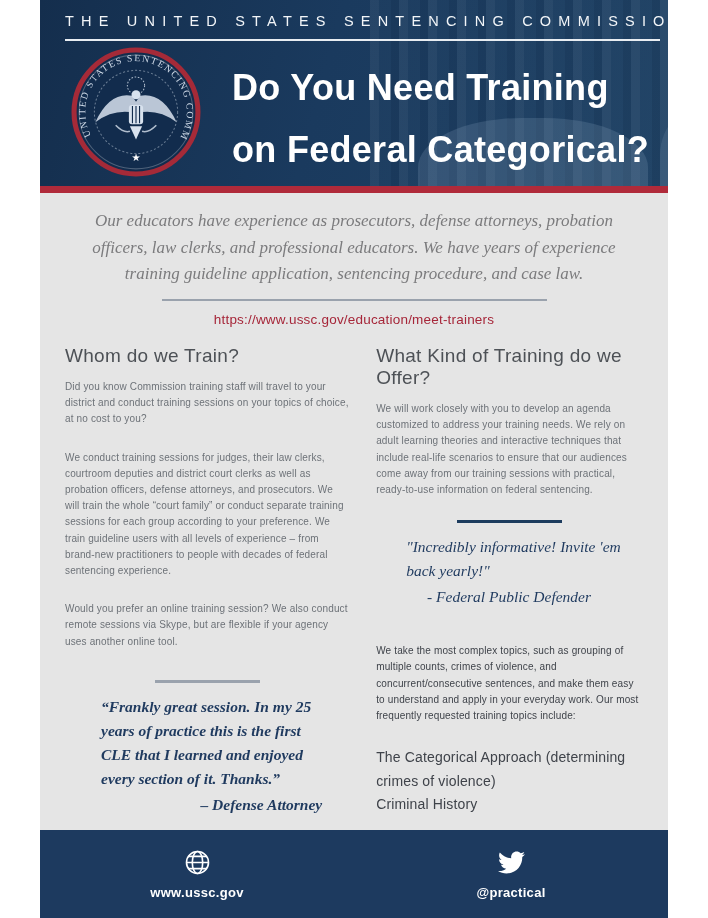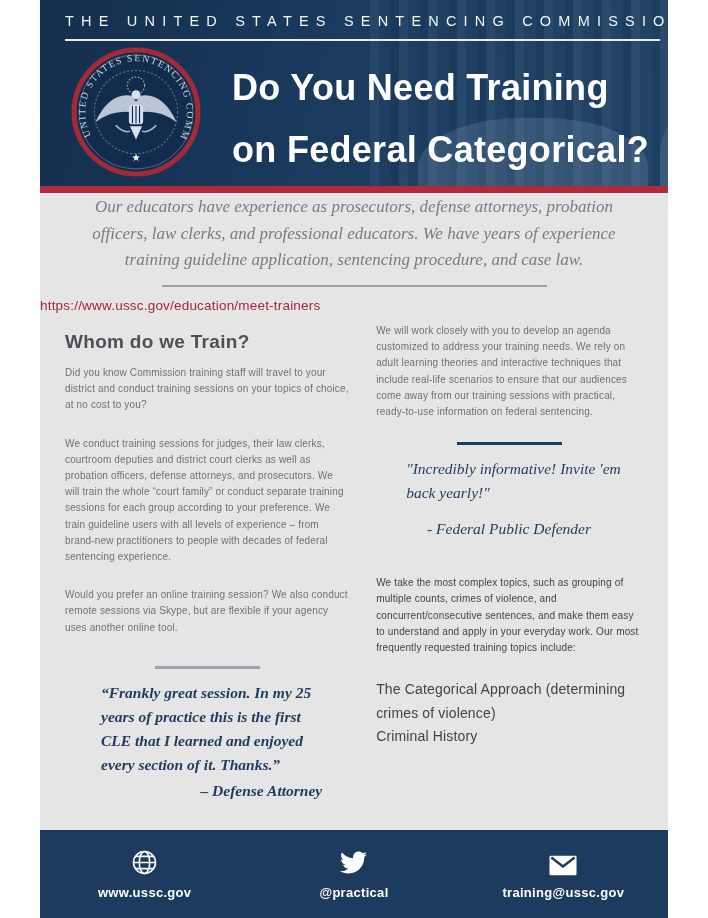--- a/index.html
+++ b/index.html
@@ -30,46 +30,46 @@
     position:absolute;top:13px;left:25px;width:672px;color:#f2f5f8;
     font-size:14.5px;letter-spacing:7.2px;font-weight:500;white-space:nowrap;
   }
   .org-rule{position:absolute;top:39px;left:25px;right:8px;height:2px;background:#e8edf2;}
   .seal{position:absolute;left:31px;top:46px;width:130px;height:132px;}
   .title-block{position:absolute;left:178px;top:50px;color:#ffffff;}
   .title{font-size:36px;font-weight:800;line-height:1.32;letter-spacing:.3px;margin:14px;}
   .subtitle{font-size:16px;font-weight:400;margin-top:13px;letter-spacing:.3px;}
   .red-bar{height:7px;background:#b02a3a;}
   
-  .intro{padding-top:1px;}
+  .intro{padding-top:15px;}
   .intro-text{
     width:530px;margin:0 auto;text-align:center;
     font-family:"Liberation Serif",serif;font-style:italic;
     font-size:17px;line-height:1.57;color:#7b7b7d;
   }
   .intro-rule{width:385px;height:2px;background:#9aa2ad;margin:11px auto 11px auto;}
-  .intro-link{display:block;text-align:left;color:#a62639;font-size:13.5px;
+  .intro-link{display:block;text-align:center;color:#a62639;font-size:13.5px;
     text-decoration:none;letter-spacing:.2px;}
   
   .columns{display:flex;padding:10px 25px 0 25px;gap:26px;}
   .col-left{width:327px;}
   .col-right{width:306px;}
-  .col-heading{font-size:19px;font-weight:700;color:#4d5156;letter-spacing:.3px;margin:8px 0 12px 0;}
+  .col-heading{font-size:19px;font-weight:400;color:#4d5156;letter-spacing:.3px;margin:8px 0 12px 0;}
   .body-p{font-size:10px;color:#6d7278;line-height:1.62;letter-spacing:.15px;margin:0 0 22px 0;}
   .body-p.dark{color:#3f434a;}
   .quote-rule{width:105px;height:3px;margin:30px auto 12px auto;background:#9aa2ad;}
   .quote-rule.navy{background:#1d3c5e;margin-top:18px;}
   .quote{
     font-family:"Liberation Serif",serif;font-style:italic;color:#1f3a5f;
     font-size:15.5px;line-height:1.55;
   }
   .lq-text{font-weight:700;padding:0 16px 0 36px;}
   .lq-attr{font-weight:700;text-align:right;padding-right:28px;margin-top:2px;}
   .rq-text{padding:0 18px 0 30px;}
-  .rq-attr{text-align:right;padding-right:52px;margin-top:12px;}
+  .rq-attr{text-align:right;padding-right:52px;margin-top:2px;}
   .topics{margin-top:22px;}
   .topic-line{font-size:14px;color:#3f434a;line-height:1.68;letter-spacing:.15px;}
   
   .footer{
     position:absolute;left:0;right:0;bottom:0;height:88px;background:#1d3a5f;
     display:flex;align-items:center;
   }
   .f-item{flex:1;display:flex;flex-direction:column;align-items:center;gap:9px;cursor:pointer;}
   .f-icon{height:28px;display:flex;align-items:flex-end;justify-content:center;}
   .f-label{color:#ffffff;font-weight:700;font-size:13px;letter-spacing:.3px;white-space:nowrap;}
@@ -132,20 +132,21 @@
       <div class="col-heading">Whom do we Train?</div>
       <p class="body-p">Did you know Commission training staff will travel to your district and conduct training sessions on your topics of choice, at no cost to you?</p>
       <p class="body-p">We conduct training sessions for judges, their law clerks, courtroom deputies and district court clerks as well as probation officers, defense attorneys, and prosecutors.  We will train the whole “court family” or conduct separate training sessions for each group according to your preference.  We train guideline users with all levels of experience – from brand-new practitioners to people with decades of federal sentencing experience.</p>
       <p class="body-p">Would you prefer an online training session?  We also conduct remote sessions via Skype, but are flexible if your agency uses another online tool.</p>
       <div class="quote-rule"></div>
       <div class="quote lq-text">“Frankly great session. In my 25 years of practice this is the first CLE that I learned and enjoyed every section of it. Thanks.”</div>
       <div class="quote lq-attr">– Defense Attorney</div>
     </div>
 
     <div class="col-right">
+      <div class="col-heading">What Kind of Training do we Offer?</div>
       <p class="body-p">We will work closely with you to develop an agenda customized to address your training needs. We rely on adult learning theories and interactive techniques that include real-life scenarios to ensure that our audiences come away from our training sessions with practical, ready-to-use information on federal sentencing.</p>
       <div class="quote-rule navy"></div>
       <div class="quote rq-text">"Incredibly informative!  Invite 'em back yearly!"</div>
       <div class="quote rq-attr">- Federal Public Defender</div>
       <p class="body-p dark" style="margin-top:34px;">We take the most complex topics, such as grouping of multiple counts, crimes of violence, and concurrent/consecutive sentences, and make them easy to understand and apply in your everyday work.  Our most frequently requested training topics include:</p>
       <div class="topics">
         <div class="topic-line">The Categorical Approach (determining crimes of violence)</div>
         <div class="topic-line">Criminal History</div>
 
       </div>
@@ -171,24 +172,15 @@
     <div class="f-item">
       <div class="f-icon">
         <svg viewBox="0 0 24 24" width="27" height="27">
           <path fill="#ffffff" d="M23.954 4.569c-.885.389-1.83.654-2.825.775 1.014-.611 1.794-1.574 2.163-2.723-.951.555-2.005.959-3.127 1.184-.896-.959-2.173-1.559-3.591-1.559-2.717 0-4.92 2.203-4.92 4.917 0 .39.045.765.127 1.124C7.691 8.094 4.066 6.13 1.64 3.161c-.427.722-.666 1.561-.666 2.475 0 1.71.87 3.213 2.188 4.096-.807-.026-1.566-.248-2.228-.616v.061c0 2.385 1.693 4.374 3.946 4.827-.413.111-.849.171-1.296.171-.314 0-.615-.03-.916-.086.631 1.953 2.445 3.377 4.604 3.417-1.68 1.319-3.809 2.105-6.102 2.105-.39 0-.779-.023-1.17-.067 2.189 1.394 4.768 2.209 7.557 2.209 9.054 0 13.999-7.496 13.999-13.986 0-.209 0-.42-.015-.63.961-.689 1.8-1.56 2.46-2.548l-.047-.02z"></path>
         </svg>
       </div>
       <div class="f-label">@practical</div>
     </div>
 
 
-    <div class="f-item">
-      <div class="f-icon">
-        <svg viewBox="0 0 30 22" width="28" height="21">
-          <rect x="0.5" y="0.5" width="29" height="21" rx="1.5" fill="#ffffff"></rect>
-          <path d="M2.5,2.5 L15,12 L27.5,2.5" fill="none" stroke="#1d3a5f" stroke-width="2.6"></path>
-        </svg>
-      </div>
-      <div class="f-label">training@ussc.gov</div>
-    </div>
 
   </div>
 </div>
 
 </body></html>

